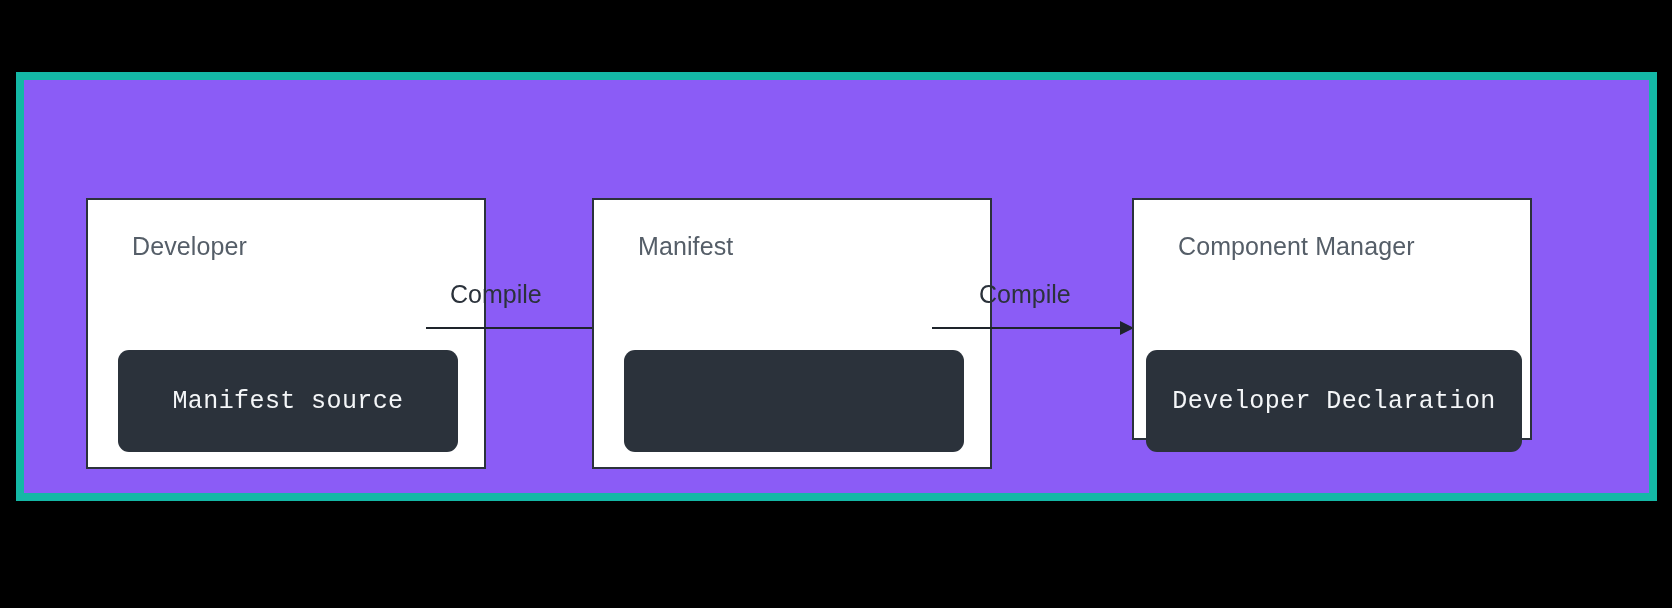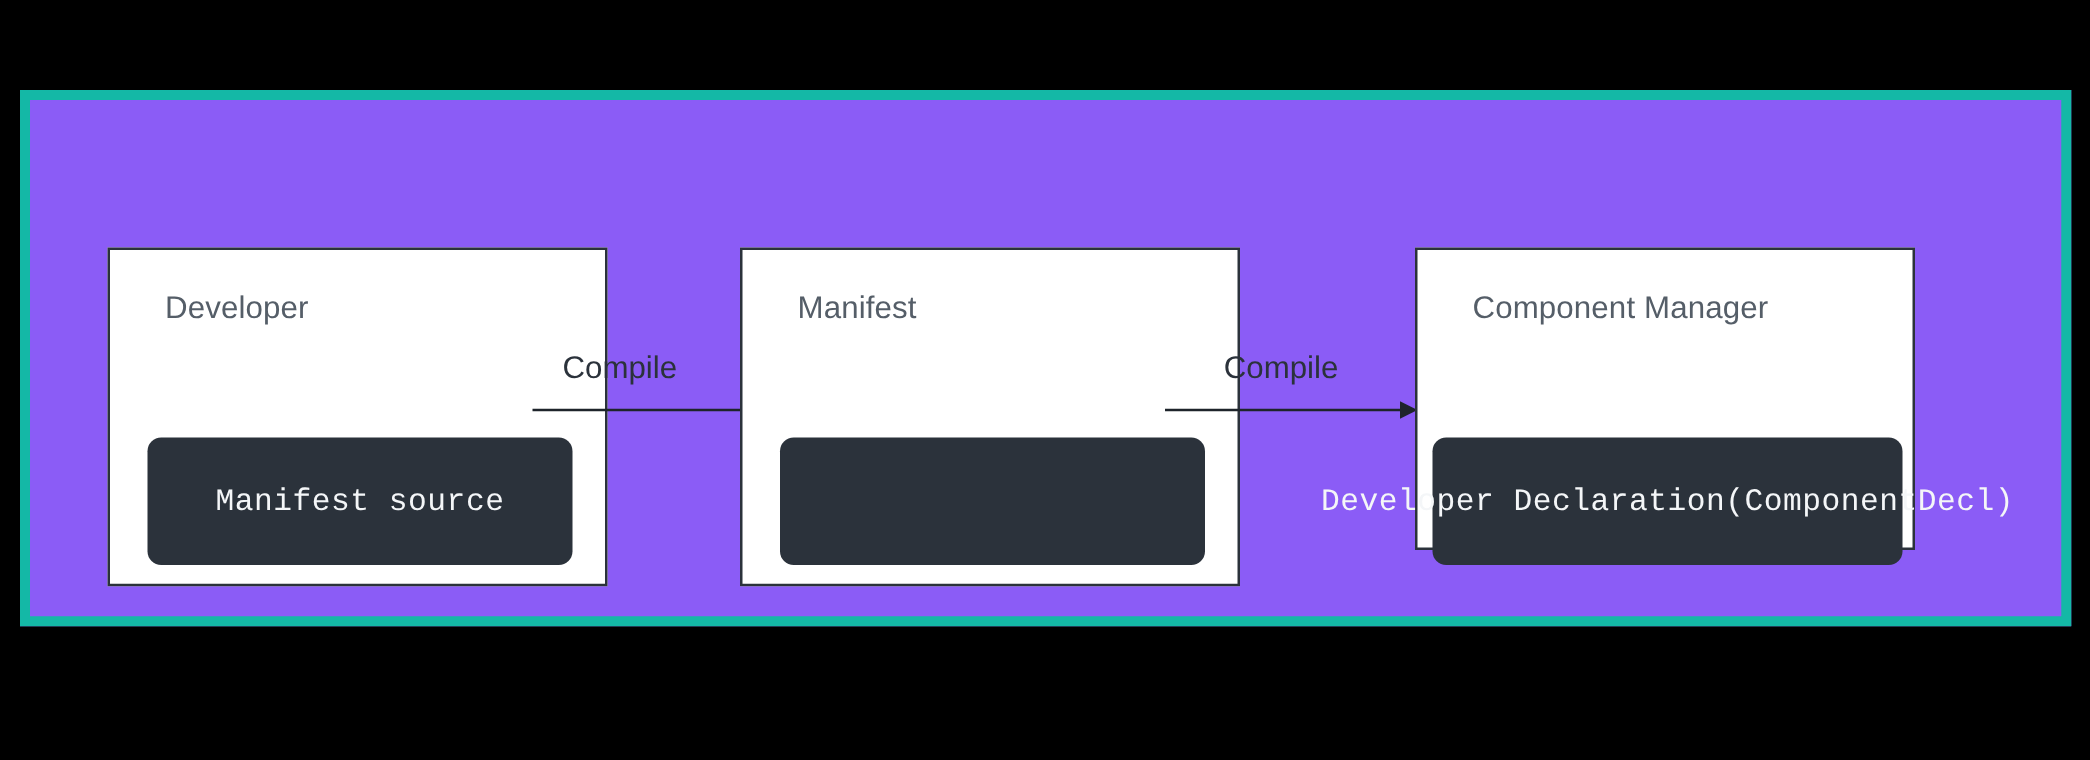--- a/index.html
+++ b/index.html
@@ -140,17 +140,16 @@
   <div class="arrow-label" id="arrow-label-resolve">Compile</div>
   <div class="arrow" id="arrow-resolve">
     <div class="arrow-shaft"></div>
     <div class="arrow-head"></div>
   </div>
 
   <div class="group-box" id="group-component-manager">
     <div class="group-label">Component Manager</div>
     <div class="node" id="node-component-declaration">
       <div class="node-line">Developer Declaration</div>
-      <div class="node-line">(ComponentDecl)</div>
     </div>
   </div>
 
 </div>
 
 </body></html>

